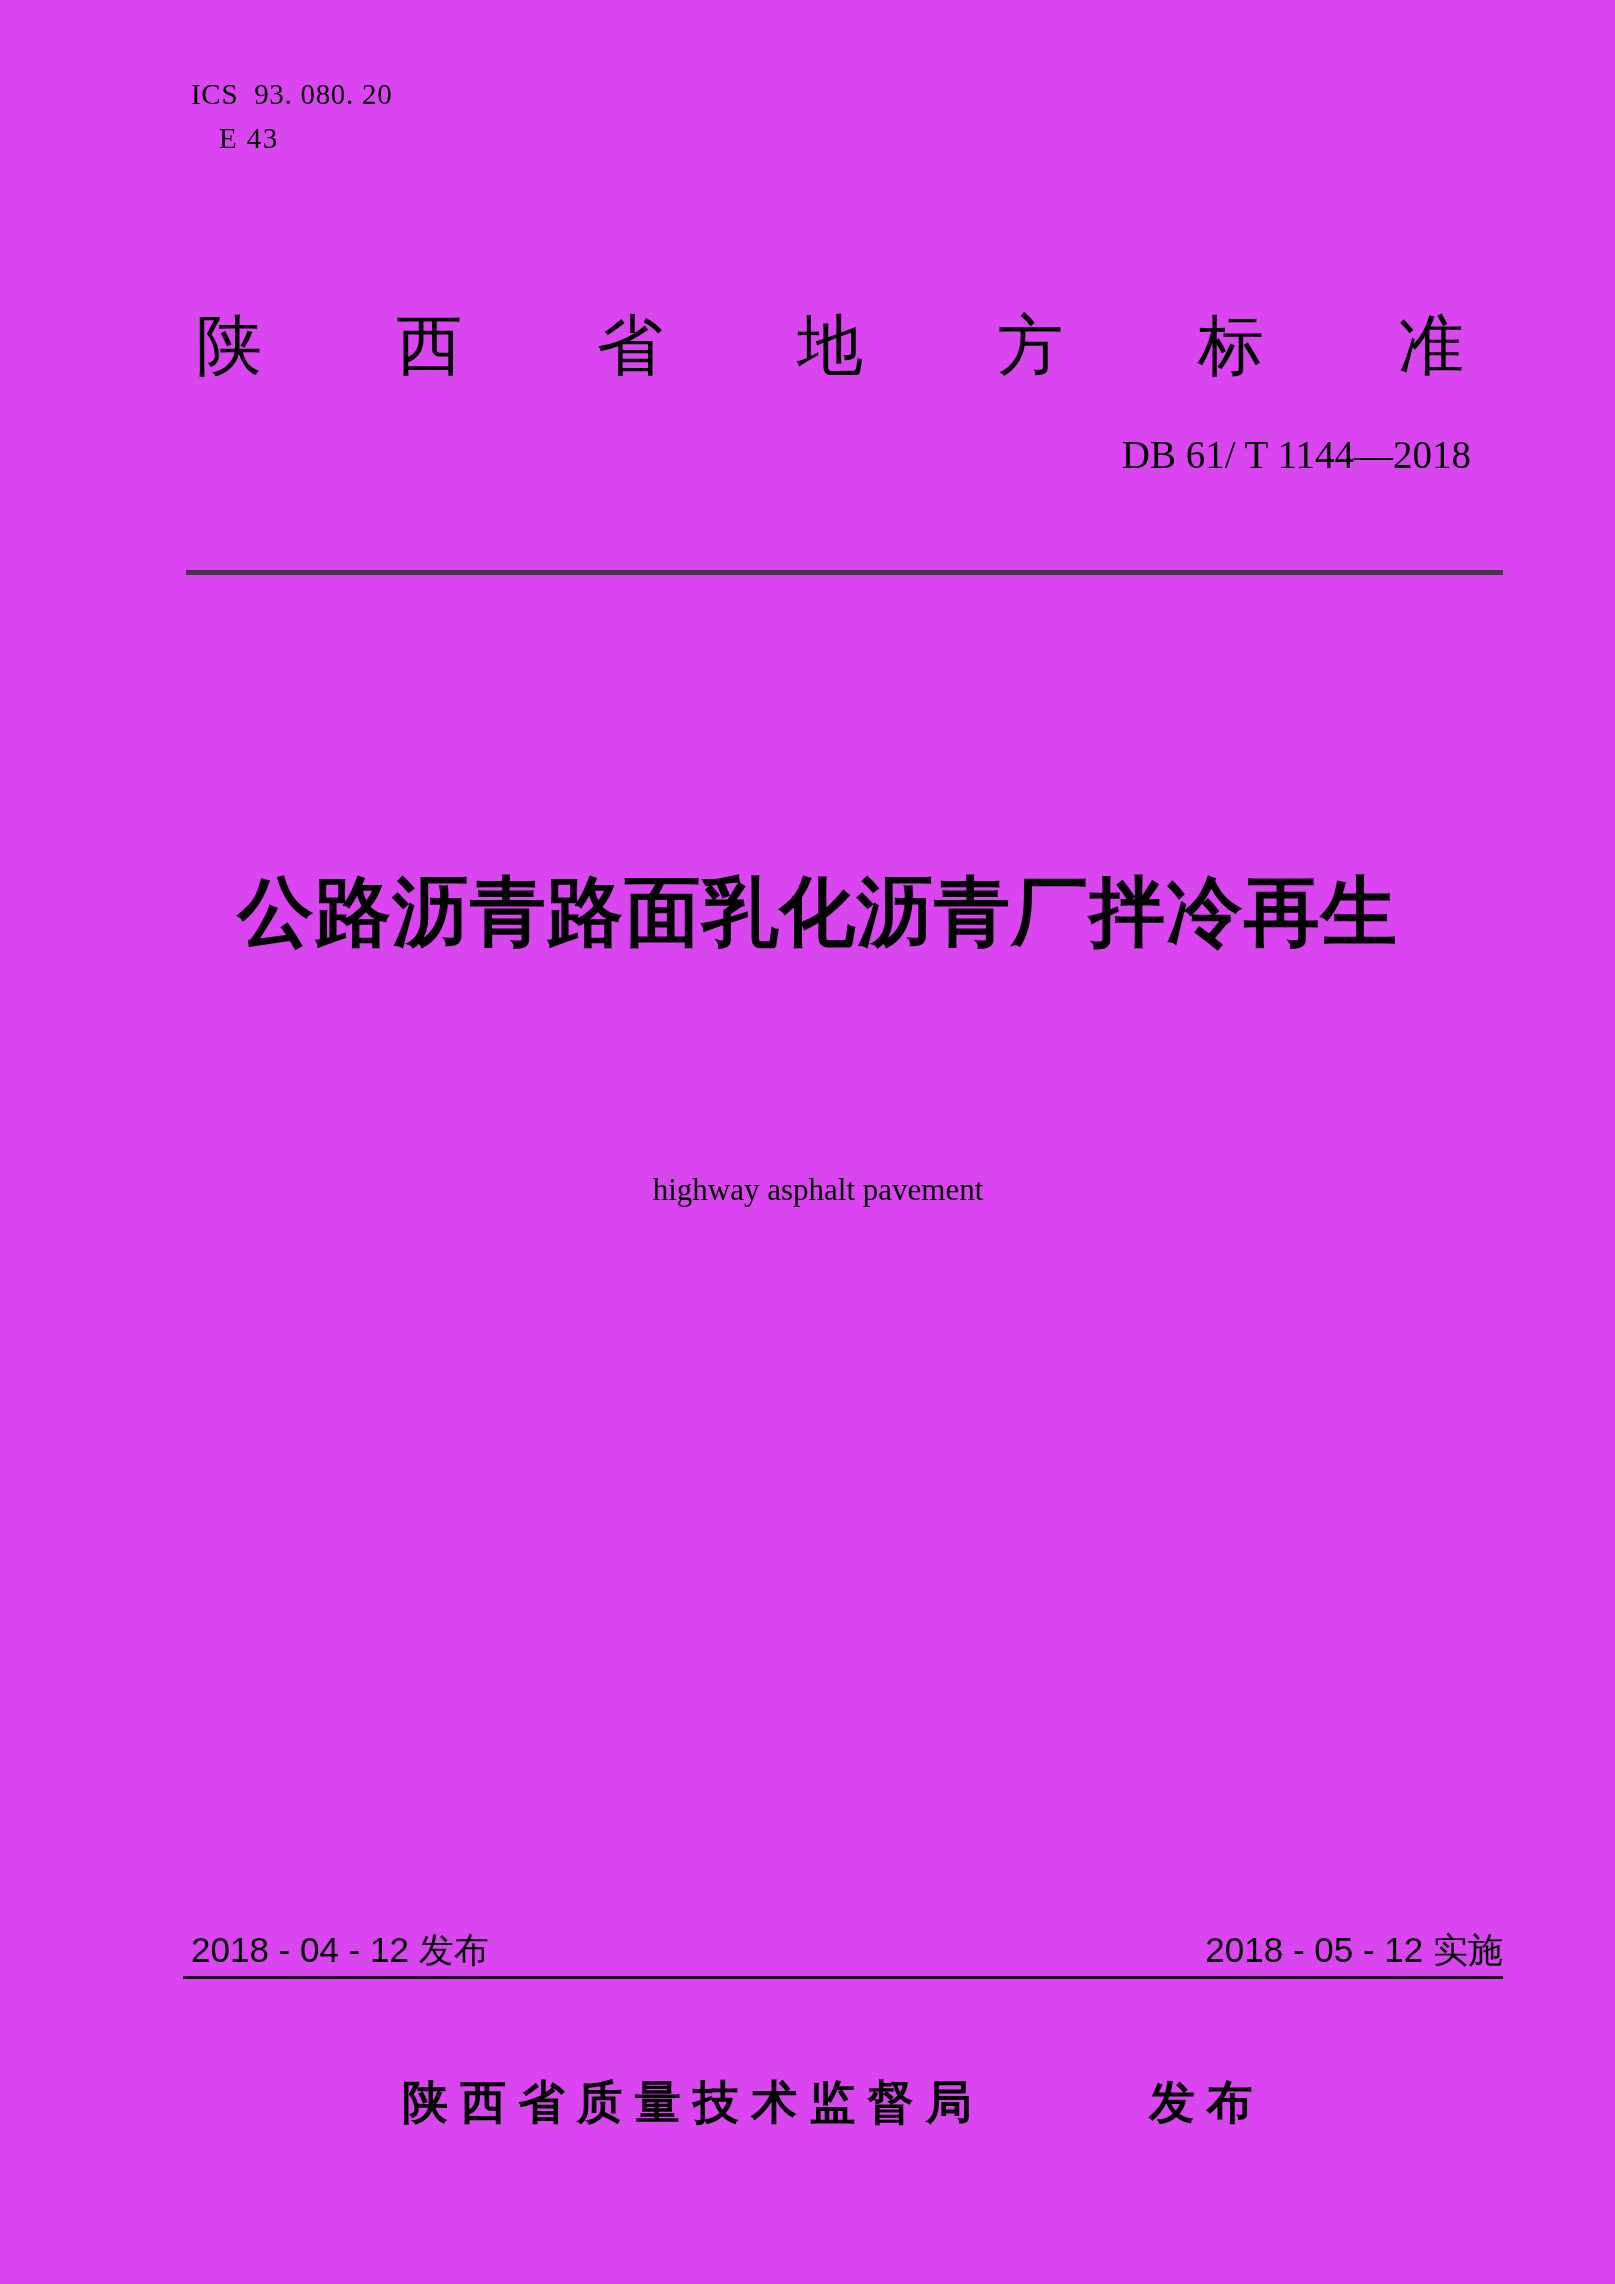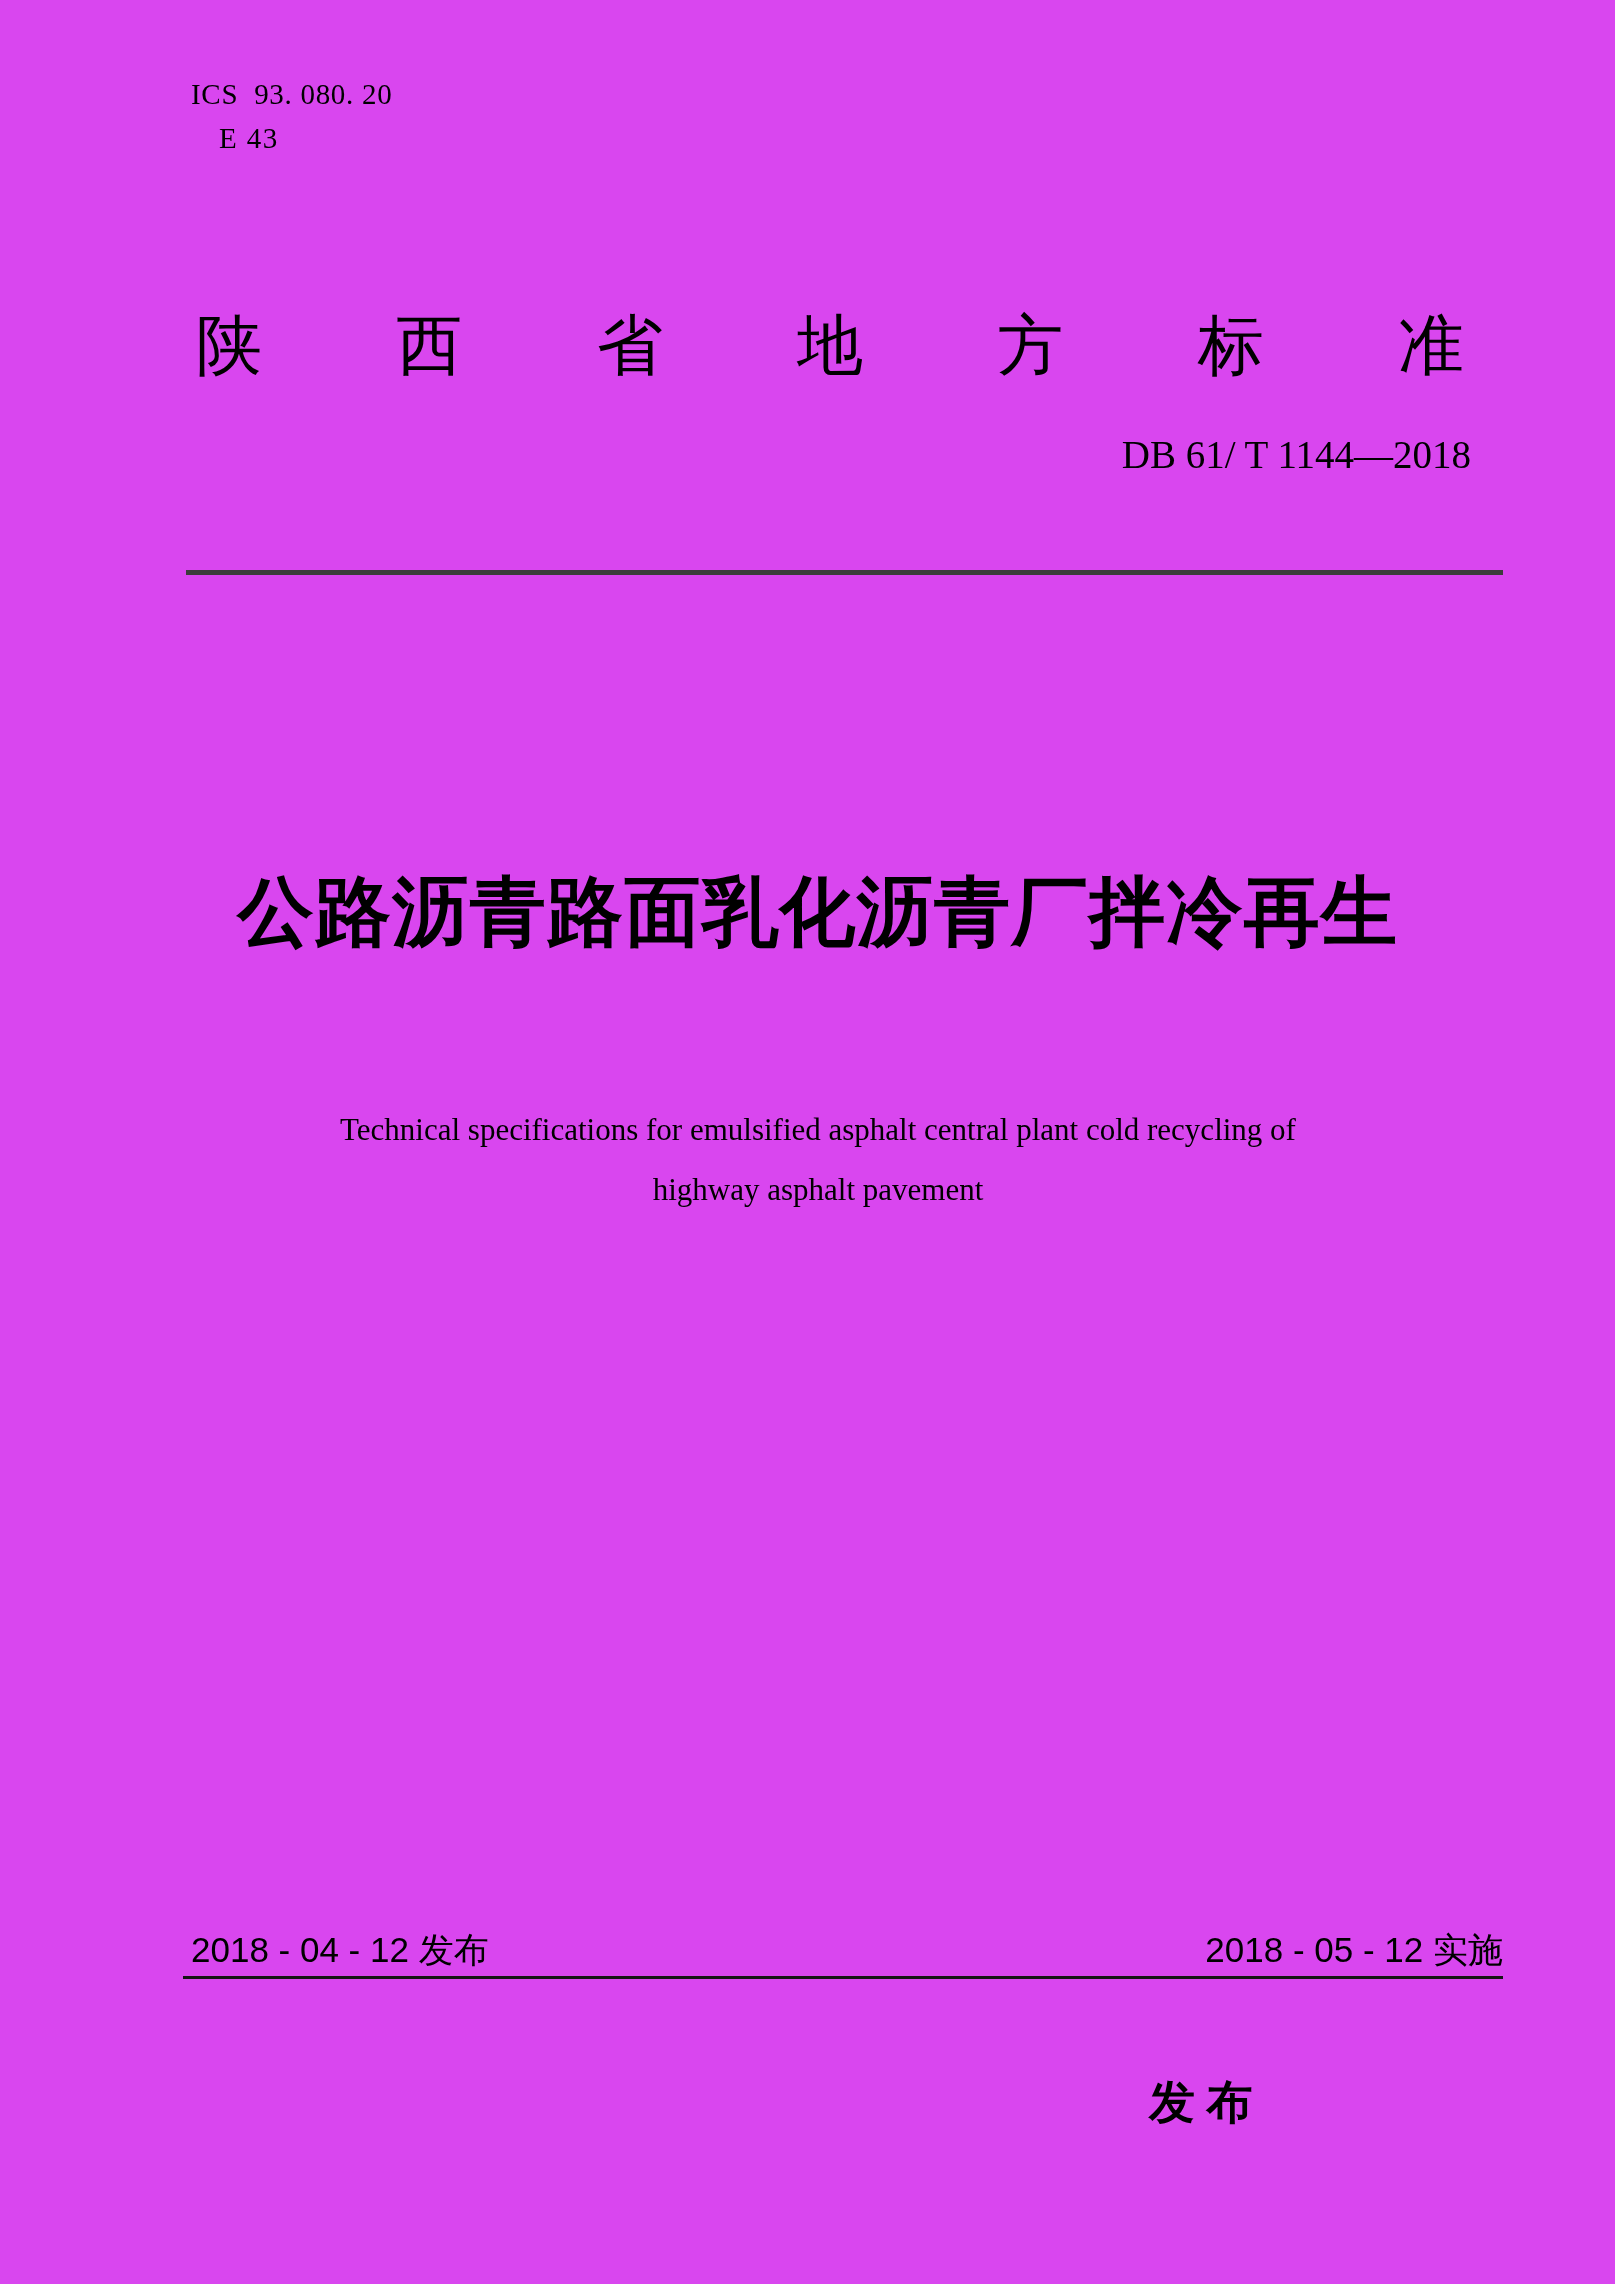--- a/index.html
+++ b/index.html
@@ -113,27 +113,27 @@
       <span>准</span>
     </div>
 
   <div class="abs std-number pre">DB 61/ T 1144—2018</div>
 
   <div class="abs rule-thick"></div>
 
   <div class="abs title-cn l1">公路沥青路面乳化沥青厂拌冷再生</div>
 
 
-  <div class="abs subtitle-en l1">Technical specifications for emulsified asphalt central plant cold recycling of</div>
 
   <div class="abs subtitle-en l2">highway asphalt pavement</div>
 
   <div class="abs date issue pre">2018 - 04 - 12 发布</div>
 
   <div class="abs date impl pre">2018 - 05 - 12 实施</div>
 
   <div class="abs rule-date"></div>
 
+  <div class="abs publisher">陕西省质量技术监督局</div>
 
   <div class="abs publish-label pre">发 布</div>
 
 </div>
 
 
 </body></html>

